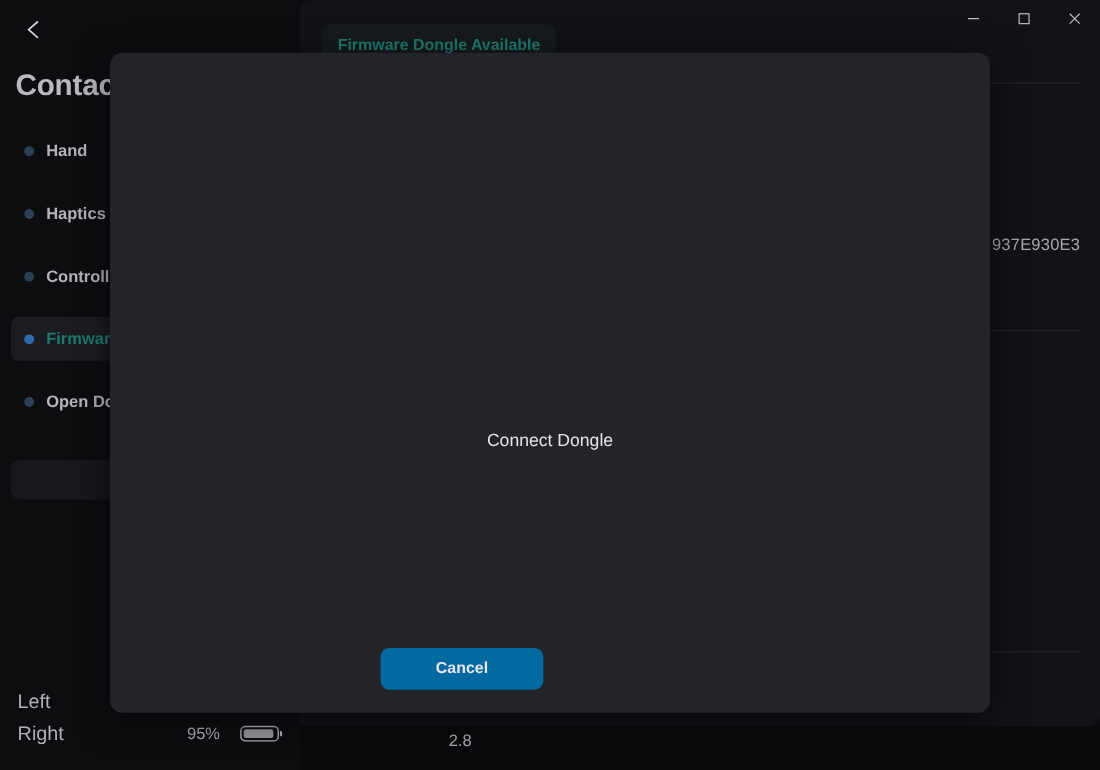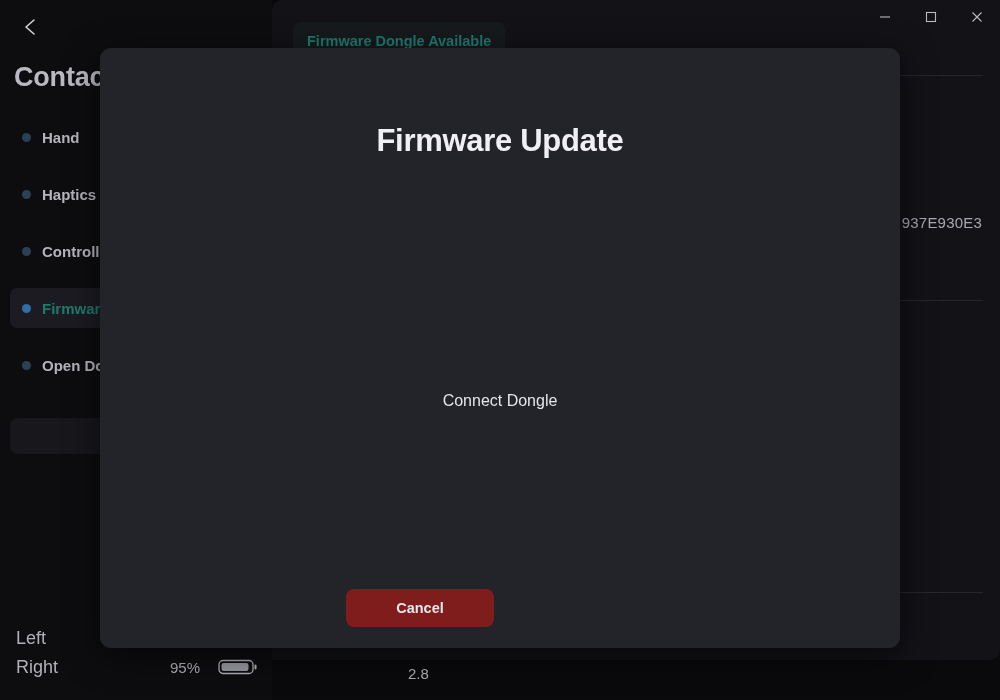--- a/index.html
+++ b/index.html
@@ -118,21 +118,21 @@
     letter-spacing:-0.3px;
   }
   #modal-message {
     position:absolute; top:344px; left:0; width:800px;
     text-align:center;
     font-size:16px; color:#e4e4ea;
   }
   .modal-btn {
     position:absolute; top:541px;
     height:38px; border-radius:8px;
-    background:#7f1d1d;
+    background:#0369a1;
     display:flex; align-items:center; justify-content:center;
     font-size:14.5px; font-weight:700; color:#e6e6ec;
   }
   #btn-cancel { left:246px; width:148px; }
   #btn-start  { left:405px; width:148px; }
 </style>
 </head>
 <body>
 
 <div id="titlebar">
@@ -209,16 +209,15 @@
       <svg width="40" height="20" viewBox="0 0 40 20">
         <rect x="1" y="3.5" width="34" height="13" rx="4" fill="none" stroke="#b4b4bb" stroke-width="1.3"></rect>
         <rect x="3.5" y="6" width="27" height="8" rx="2.2" fill="#9a9aa2"></rect>
         <rect x="36.5" y="7.5" width="2" height="5" rx="1" fill="#b4b4bb"></rect>
       </svg>
     </span>
   </div>
 </div>
 
 <div id="modal">
-  <div id="modal-title">Firmware Update</div>
   <div id="modal-message">Connect Dongle</div>
   <div class="modal-btn" id="btn-cancel">Cancel</div>
 </div>
 
 </body></html>

